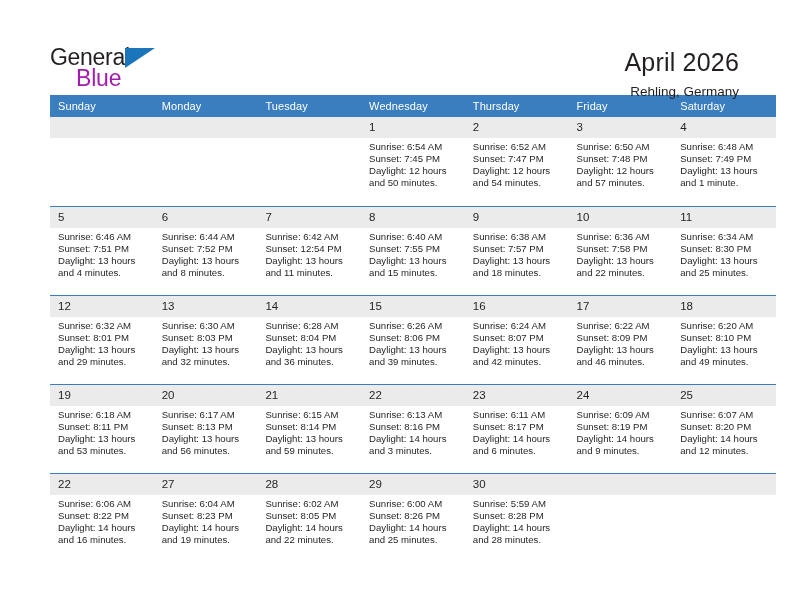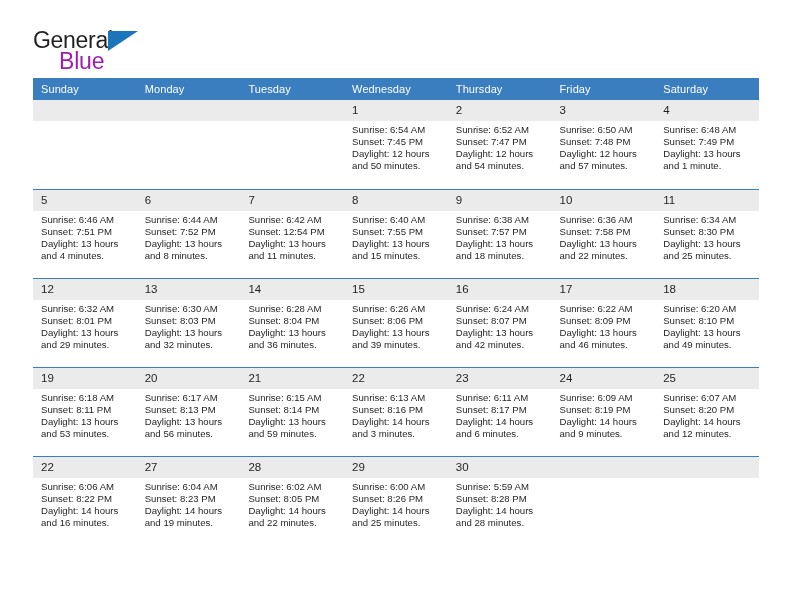--- a/index.html
+++ b/index.html
@@ -8,21 +8,21 @@
     height: 612px;
     background: #ffffff;
     font-family: "Liberation Sans", sans-serif;
     color: #231f20;
     overflow: hidden;
   }
   .page {
     position: relative;
     width: 792px;
     height: 612px;
-    padding: 0;
+    padding: 17px;
   }
 
   
   .header {
     display: flex;
     align-items: flex-start;
     justify-content: space-between;
     padding: 28px 36px 0 33px;
     height: 78px;
   }
@@ -126,20 +126,24 @@
 <div class="page">
 
   <div class="header">
 
     <div class="logo">
       <span class="logo-general">General</span>
       <span class="logo-tri"></span>
       <span class="logo-blue">Blue</span>
     </div>
 
+    <div class="title-wrap">
+      <div class="cal-title">April 2026</div>
+      <div class="cal-sub">Rehling, Germany</div>
+    </div>
 
   </div>
 
   <table class="calendar">
     <thead>
       <tr>
         <th>Sunday</th>
         <th>Monday</th>
         <th>Tuesday</th>
         <th>Wednesday</th>

